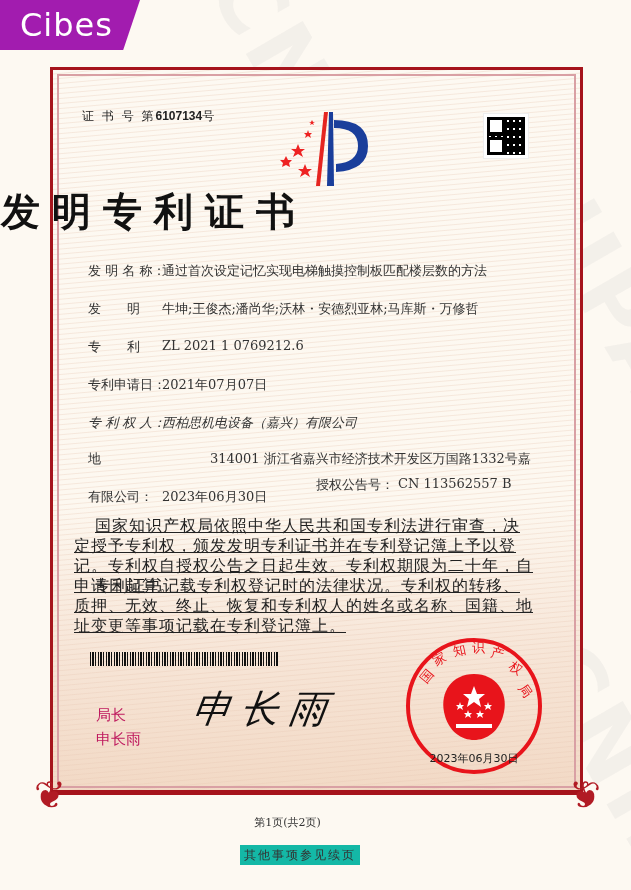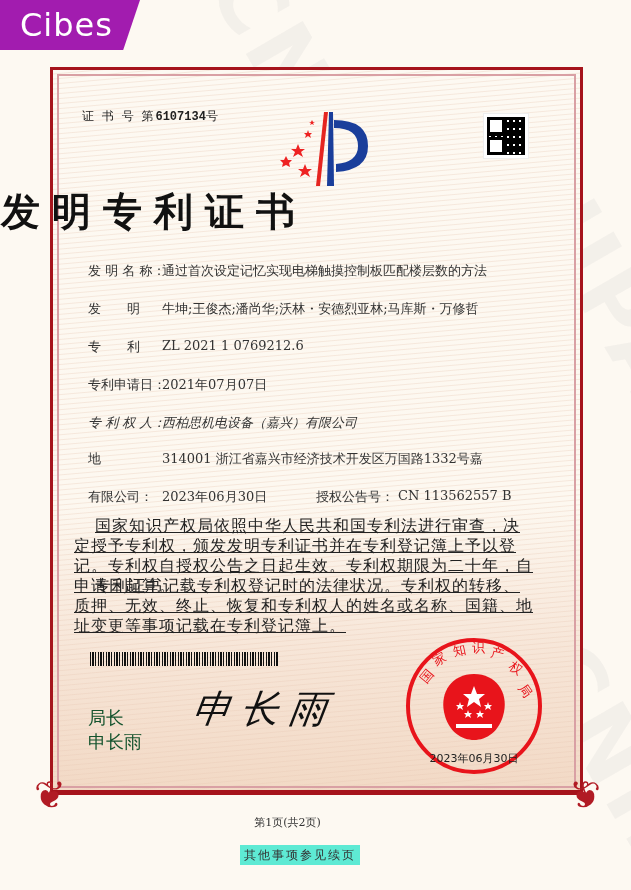--- a/index.html
+++ b/index.html
@@ -81,35 +81,35 @@
   .field .value { display: inline-block; vertical-align: top; }
   .para {
     position: absolute; left: 74px; width: 460px; font-size: 16px; line-height: 20px;
     color: #222; text-indent: 21px; letter-spacing: 1px; text-decoration: underline;
   }
   .barcode {
     position: absolute; left: 90px; top: 652px; width: 188px; height: 14px;
     background: repeating-linear-gradient(90deg, #111 0 1px, transparent 1px 2px, #111 2px 4px, transparent 4px 5px, #111 5px 6px, transparent 6px 8px);
   }
   .director {
-    position: absolute; left: 88px; font-family: "DejaVu Sans", sans-serif; font-size: 18px; color: #14532d;
+    position: absolute; left: 96px; font-family: "DejaVu Sans", sans-serif; font-size: 15px; color: #be185d;
   }
   .signature {
     position: absolute; left: 193px; top: 684px;
     font-family: "DejaVu Serif", serif; font-size: 38px; font-style: italic; color: #111;
     letter-spacing: 10px; transform: skewX(-8deg);
   }
   .seal { position: absolute; left: 404px; top: 636px; width: 140px; height: 140px; }
   .page-no {
     position: absolute; left: 0; width: 575px; top: 815px; text-align: center;
     font-size: 11px; color: #333;
   }
   .continued {
     position: absolute; left: 240px; top: 845px; width: 120px; height: 20px;
-    background: #5eead4; font-size: 12px; text-align: center; line-height: 20px;
+    background: #14b8a6; font-size: 12px; text-align: center; line-height: 20px;
     letter-spacing: 2px; color: #333;
   }
 </style>
 </head>
 <body>
 
 <div class="logo-banner">Cibes</div>
 
 <div class="watermark" style="left:150px; top:60px;">CNIPA</div>
 <div class="watermark" style="left:420px; top:200px;">CNIPA</div>
@@ -117,21 +117,21 @@
 <div class="watermark" style="left:470px; top:740px;">CNIPA</div>
 
 <div class="frame">
   <div class="frame-inner"></div>
 </div>
 <div class="bottom-rule"></div>
 <div class="corner" style="left:30px; top:775px;">❦</div>
 <div class="corner" style="left:565px; top:775px; transform:scaleX(-1);">❦</div>
 
 <div class="cert-no">
-  <span>证 书 号 第</span><span style="font-family:Liberation Mono, monospace;font-weight:bold;letter-spacing:0;">6107134</span><span>号</span>
+  <span>证 书 号 第</span><span style="font-family:Liberation Sans, sans-serif;font-weight:bold;letter-spacing:0;">6107134</span><span>号</span>
 </div>
 
 <svg class="emblem" viewBox="0 0 100 80">
   <polygon points="26,36 28,41 33,41 29,44 31,49 26,46 21,49 23,44 19,41 24,41" fill="#e22"></polygon>
   <polygon points="36,22 37,25 40,25 38,27 39,30 36,28 33,30 34,27 32,25 35,25" fill="#e22"></polygon>
   <polygon points="14,48 16,52 20,52 17,55 18,59 14,57 10,59 11,55 8,52 12,52" fill="#e22"></polygon>
   <polygon points="33,56 35,61 40,61 36,64 38,69 33,66 28,69 30,64 26,61 31,61" fill="#e22"></polygon>
   <polygon points="40,12 41,14 43,14 41,15 42,17 40,16 38,17 39,15 37,14 39,14" fill="#e22"></polygon>
   <polygon points="52,4 56,4 48,78 44,78" fill="#e52520"></polygon>
   <polygon points="57,4 61,4 62,78 55,78" fill="#1a3e9b"></polygon>
@@ -151,26 +151,26 @@
 <div class="field" style="top:338px;">
   <span class="label" style="width:74px;overflow:hidden;">专　　利　　号：</span><span class="value">ZL 2021 1 0769212.6</span>
 </div>
 <div class="field" style="top:376px;">
   <span class="label" style="width:74px;">专利申请日：</span><span class="value">2021年07月07日</span>
 </div>
 <div class="field" style="top:414px;font-style:italic;">
   <span class="label" style="width:74px;">专 利 权 人：</span><span class="value">西柏思机电设备（嘉兴）有限公司</span>
 </div>
 <div class="field" style="top:450px;">
-  <span class="label" style="width:74px;overflow:hidden;">地　　　　　址：</span><span class="value" style="line-height:18px;"><span>314001 浙江省嘉兴市经济技术开发区万国路1332号嘉</span><br></span>
+  <span class="label" style="width:74px;overflow:hidden;">地　　　　　址：</span><span class="value" style="line-height:18px;margin-left:48px;"><span>314001 浙江省嘉兴市经济技术开发区万国路1332号嘉</span><br></span>
 </div>
 <div class="field" style="top:488px;">
   <span class="label" style="width:74px;">有限公司：</span><span class="value">2023年06月30日</span>
 </div>
-<div class="field" style="top:488px; left:316px;">
+<div class="field" style="top:476px; left:316px;">
   <span class="label" style="width:82px;">授权公告号：</span><span class="value">CN 113562557 B</span>
 </div>
 
 <div class="para" style="top:516px;">国家知识产权局依照中华人民共和国专利法进行审查，决定授予专利权，颁发发明专利证书并在专利登记簿上予以登记。专利权自授权公告之日起生效。专利权期限为二十年，自申请日起算。</div>
 <div class="para" style="top:576px;">专利证书记载专利权登记时的法律状况。专利权的转移、质押、无效、终止、恢复和专利权人的姓名或名称、国籍、地址变更等事项记载在专利登记簿上。</div>
 
 <div class="barcode"></div>
 
 <div class="director" style="top:706px;">局长</div>
 <div class="director" style="top:730px;">申长雨</div>

